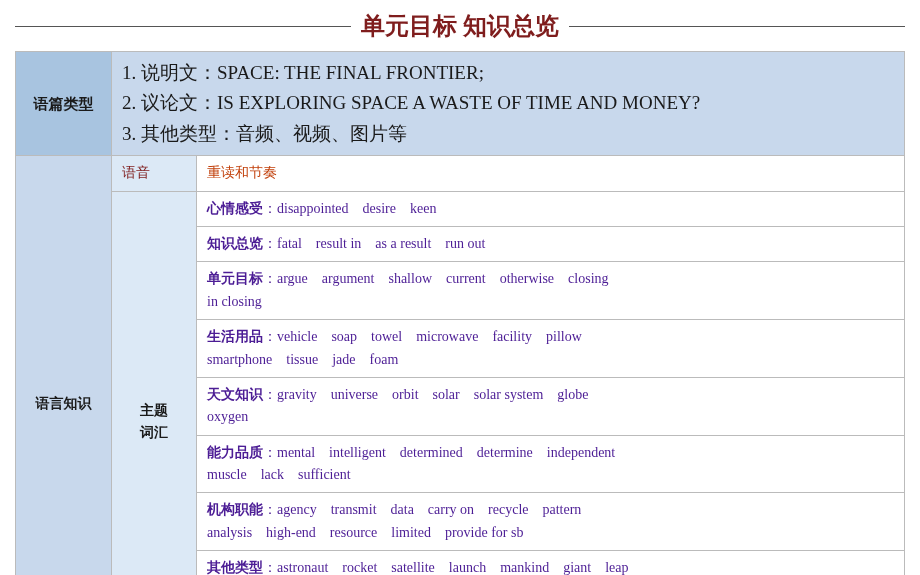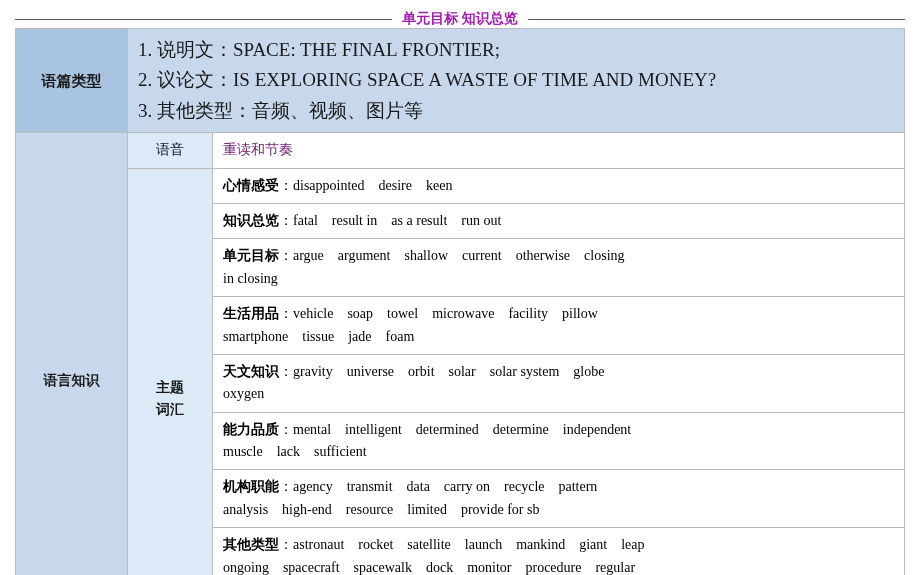--- a/index.html
+++ b/index.html
@@ -6,24 +6,24 @@
     body {
       font-family: "SimSun", "STSong", serif;
       background: #fff;
       width: 920px;
       min-height: 575px;
       padding: 10px 15px;
     }
 
     .page-title {
       text-align: center;
-      font-size: 14px;
+      font-size: 24px;
       font-weight: bold;
-      margin-bottom: 0;
-      color: #a21caf;
+      margin-bottom: 9px;
+      color: #7f1d1d;
       display: flex;
       align-items: center;
       justify-content: center;
       gap: 10px;
     }
     .page-title::before,
     .page-title::after {
       content: '';
       flex: 1;
       height: 1px;
@@ -50,52 +50,52 @@
       font-weight: bold;
       font-size: 15px;
     }
 
     .category-cell {
       background: #c8d8ec;
       text-align: center;
       font-size: 18px;
       font-weight: bold;
       color: #1a1a1a;
-      width: 112px;
+      width: 96px;
     }
 
     .sub-category-cell {
       background: #dce9f6;
       text-align: center;
       font-size: 15px;
       font-weight: bold;
       color: #1a1a1a;
       width: 85px;
     }
 
     .content-cell {
       background: #fff;
       font-size: 14px;
-      color: #000000;
+      color: #4c1d95;
       line-height: 1.7;
       margin-top: 29px;
     }
 
     .phonetics-label-cell {
       background: #dce9f6;
-      text-align: center;
+      text-align: left;
       font-size: 15px;
-      color: #0f172a;
+      color: #7f1d1d;
       width: 85px;
     }
 
     .phonetics-content-cell {
       background: #fff;
       font-size: 14px;
-      color: #701a75;
+      color: #c2410c;
       margin-left: 36px;
     }
 
     .vocab-label {
       font-weight: bold;
     }
   </style>
 </head>
 <body>
 

